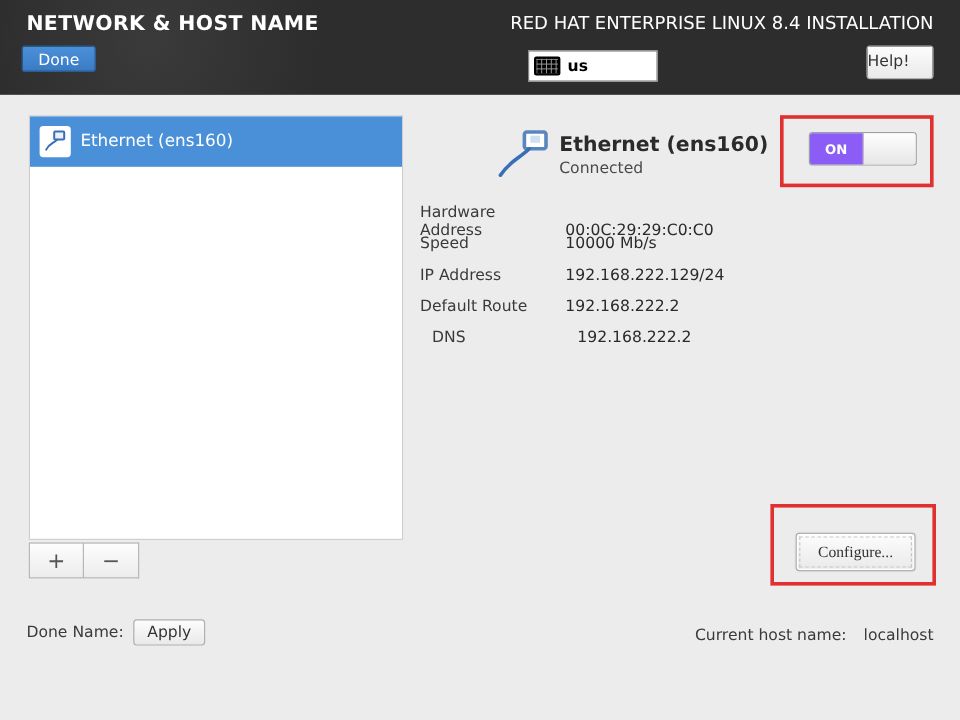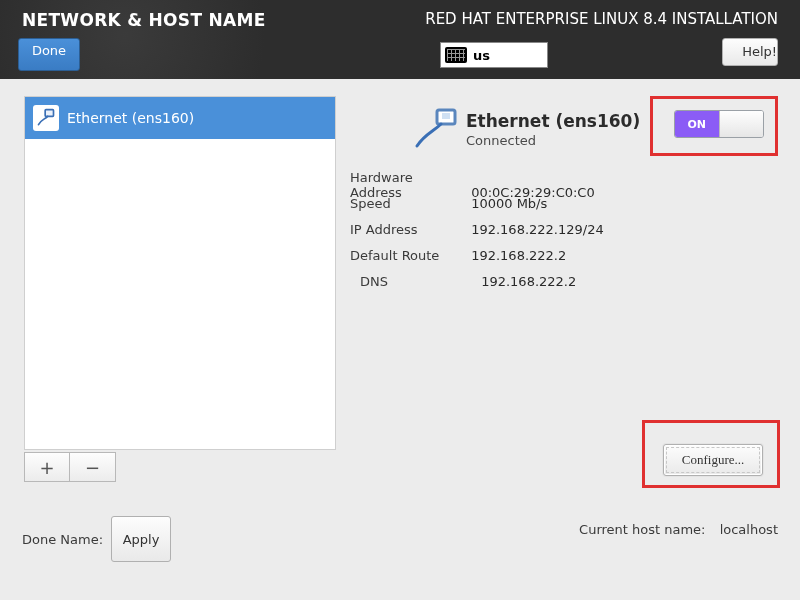--- a/index.html
+++ b/index.html
@@ -8,37 +8,37 @@
   
   .topband {
     position: absolute; left: 0; top: 0; width: 800px; height: 79px;
     background: #2d2d2d;
     background-image: radial-gradient(circle at 125px 35px, rgba(60,60,60,0.9) 0, rgba(45,45,45,0.0) 140px);
     color: #fff;
   }
   .topband .page-title { position: absolute; left: 22px; top: 10px; font-size: 17px; font-weight: 700; letter-spacing: 0.3px; }
   .topband .installer-title { position: absolute; right: 22px; top: 10px; font-size: 15px; font-weight: 400; }
   .done-btn {
-    position: absolute; left: 18px; top: 38px; width: 62px; height: 33px;
+    position: absolute; left: 18px; top: 38px; width: 62px; height: 22px;
     background: linear-gradient(#4a90d9,#3a7cc4); border: 1px solid #2b5e94; border-radius: 3px;
     color: #fff; font-size: 13px; text-align: center; line-height: 24px; cursor: pointer;
   }
   .kb-indicator {
     position: absolute; left: 440px; top: 42px; width: 108px; height: 26px;
     background: #fff; border: 1px solid #888; display: flex; align-items: center; padding: 0 4px; gap: 6px;
   }
   .kb-indicator .kb-icon { width: 22px; height: 16px; background: #000; border-radius: 2px; position: relative; }
   .kb-indicator .kb-icon::after { content:""; position:absolute; left:2px; right:2px; top:2px; bottom:2px;
     background-image: linear-gradient(#fff 1px, transparent 1px), linear-gradient(90deg,#fff 1px, transparent 1px);
     background-size: 4px 4px; opacity:0.6; }
   .kb-indicator span { color:#000; font-size:13px; font-weight:600; }
   .help-btn {
     position: absolute; right: 22px; top: 38px; width: 56px; height: 28px;
     background: linear-gradient(#fdfdfd,#e9e9e9); border:1px solid #b0b0b0; border-radius:3px;
-    color:#333; font-size:13px; text-align:right; line-height:26px; cursor:pointer;
+    color:#333; font-size:13px; text-align:left; line-height:26px; cursor:pointer;
   }
 
   
   .iface-list {
     position: absolute; left: 24px; top: 96px; width: 312px; height: 354px;
     background: #fff; border: 1px solid #cfcfcf;
   }
   .iface-item {
     height: 42px; padding: 4px 8px 4px 8px; display:flex; align-items:center; gap:8px;
   }
@@ -87,21 +87,21 @@
     background: linear-gradient(#fdfdfd,#e9e9e9); border:1px solid #b0b0b0; border-radius:3px;
     color:#333; font-size:13px; display:flex; align-items:center; justify-content:center; cursor:pointer;
     box-shadow: inset 0 0 0 1px #fff, 0 0 0 1px rgba(0,0,0,0.03);
     outline: 1px dashed #c7c7c7; outline-offset: -4px; font-family: Liberation Serif, serif;
   }
 
   .hostname-row { position:absolute; left:22px; top:516px; display:flex; align-items:center; gap:8px; }
   .hostname-row label { font-size:13px; color:#3a3a3a; }
   .hostname-input { width: 296px; height: 30px; border:1px solid #bfbfbf; border-radius:2px; padding:0 8px; font-size:13px; background:#fff; }
   .apply-btn {
-    width:60px; height:46px; background: linear-gradient(#fdfdfd,#e9e9e9);
+    width:60px; height:22px; background: linear-gradient(#fdfdfd,#e9e9e9);
     border:1px solid #b0b0b0; border-radius:3px; color:#333; font-size:13px; cursor:pointer;
   }
 
   .current-host { position:absolute; right:22px; top:522px; font-size:13px; color:#3a3a3a; }
   .current-host .val { margin-left: 10px; }
 
   
   .cable-stroke { stroke:#3a6fb5; }
 </style>
 </head>

